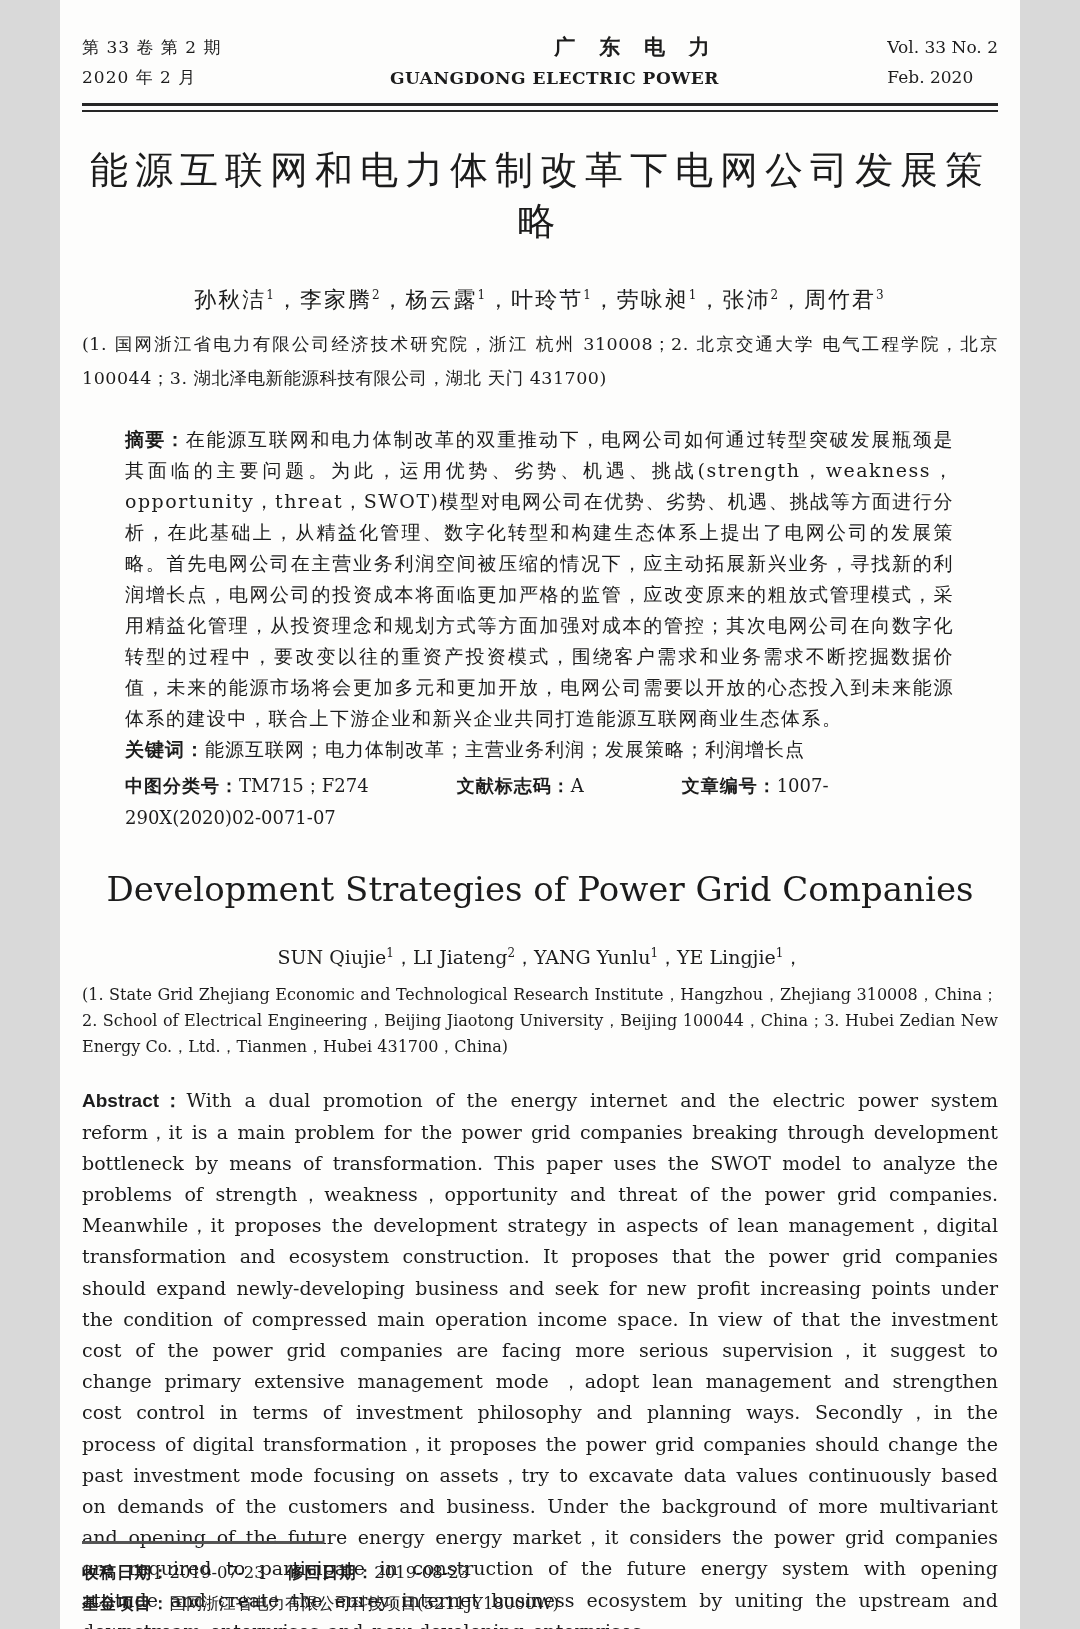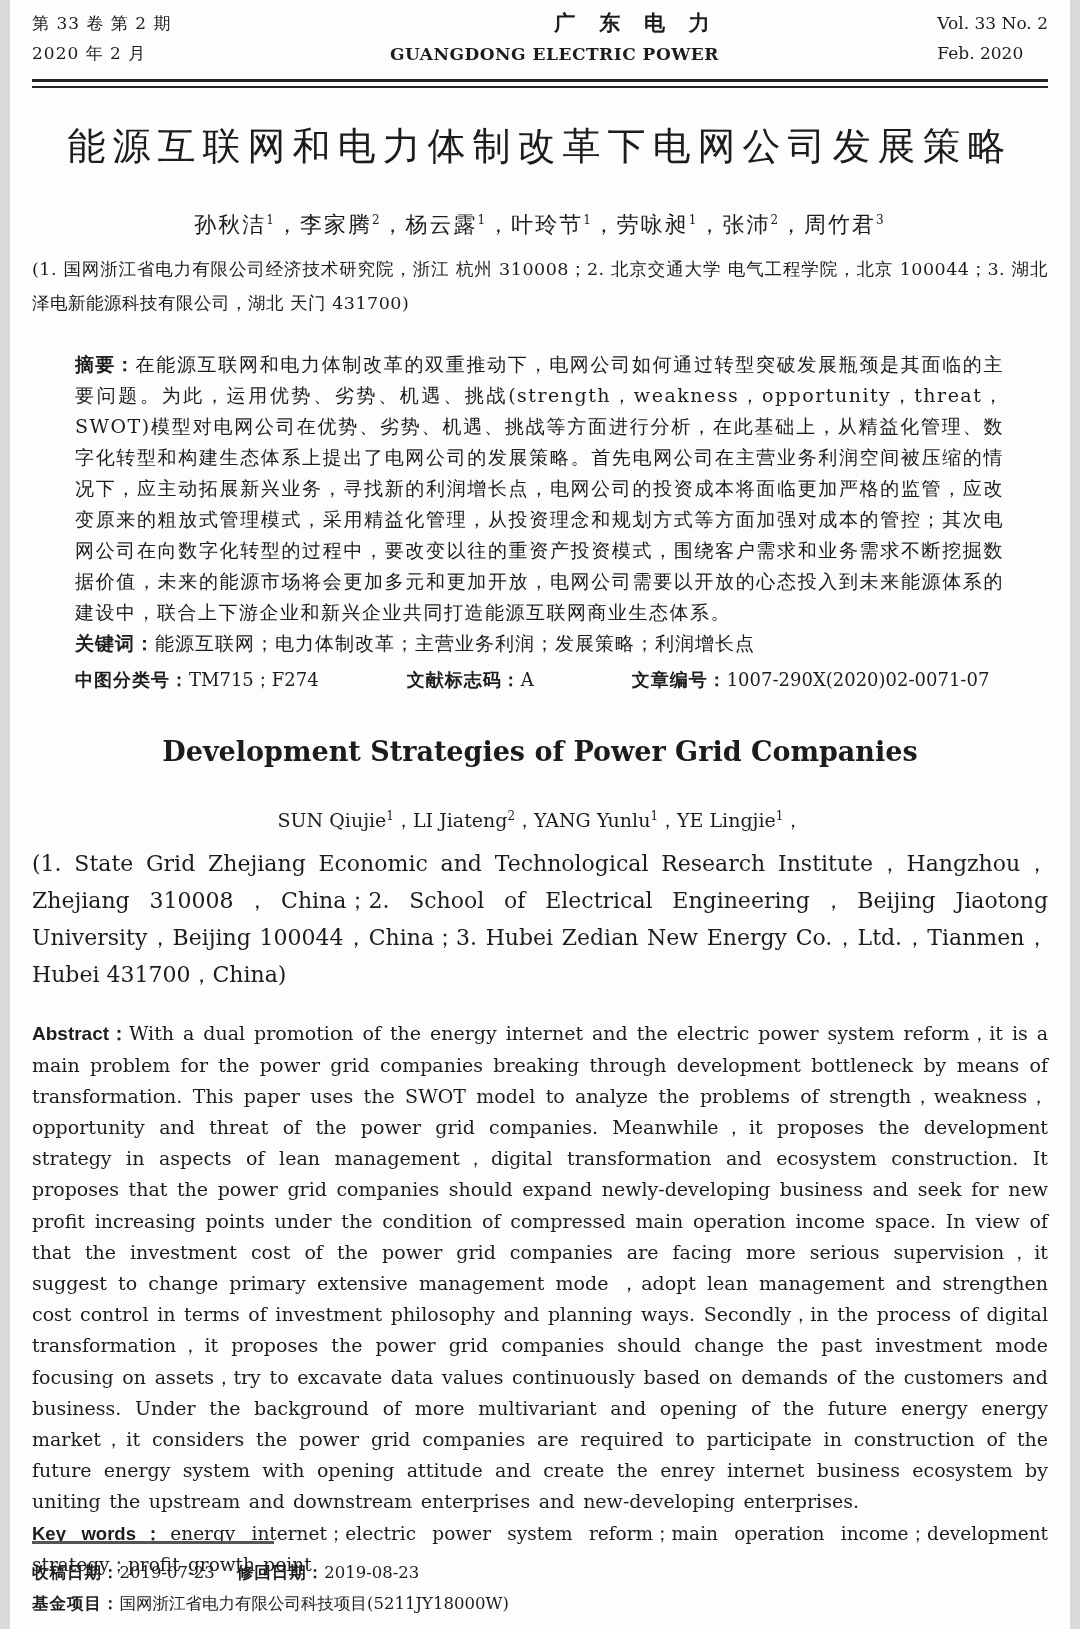--- a/index.html
+++ b/index.html
@@ -1,19 +1,19 @@
 <!DOCTYPE html>
 <html><head>
 <meta charset="utf-8">
 <style>
   html,body{margin:0;padding:0;background:#d9d9d9;}
   .page{
-    width:1060px;height:1629px;background:#fdfdfc;color:#1c1c1c;
+    width:960px;height:1629px;background:#fdfdfc;color:#1c1c1c;
     position:relative;box-sizing:border-box;margin:0 auto;
-    padding:8px 22px 0 22px;
+    padding:32px 22px 0 22px;
     font-family:"DejaVu Serif","Liberation Serif",serif;
     overflow:hidden;
   }
   
   .jheader{display:flex;justify-content:space-between;align-items:flex-start;}
   .jh-left{font-size:17px;line-height:30px;letter-spacing:1px;}
   .jh-center{text-align:center;padding-top:1px;}
   .jh-center .cn{font-size:21px;font-weight:700;letter-spacing:9px;
     font-family:"Liberation Sans","DejaVu Sans",sans-serif;text-align:right;}
   .jh-center .en{font-size:17px;font-weight:700;letter-spacing:0.5px;margin-top:7px;}
@@ -29,23 +29,23 @@
   .affil-cn{margin-top:12px;font-size:17.5px;line-height:34px;text-align:justify;letter-spacing:0.5px;}
   
   .abstract-cn{margin:29px 44px 0 43px;font-size:19px;line-height:31px;text-align:justify;
     letter-spacing:1.5px;}
   .lbl{font-family:"Liberation Sans","DejaVu Sans",sans-serif;font-weight:700;letter-spacing:1px;}
   .keywords-cn{margin:0 44px 0 43px;font-size:19px;line-height:31px;letter-spacing:1px;}
   .clc-line{margin:5px 44px 0 43px;font-size:18px;line-height:31px;}
   .clc-line .gap1{margin-right:88px;}
   .clc-line .gap2{margin-right:98px;}
   
-  .title-en{margin-top:33px;text-align:center;font-weight:700;font-size:27px;line-height:46px;}
+  .title-en{margin-top:33px;text-align:center;font-weight:400;font-size:34px;line-height:46px;}
   .authors-en{margin-top:24px;text-align:center;font-size:19px;line-height:34px;}
-  .affil-en{margin-top:8px;font-size:22px;line-height:37px;text-align:justify;}
+  .affil-en{margin-top:8px;font-size:16px;line-height:26px;text-align:justify;}
   .abstract-en{margin-top:25px;font-size:19px;line-height:31.2px;text-align:justify;word-spacing:2.5px;}
   .keywords-en{font-size:18.5px;line-height:31.2px;text-align:justify;word-spacing:2.5px;}
   
   .footnote{position:absolute;left:22px;right:22px;bottom:10px;}
   .fn-rule{width:242px;border:0;border-top:3px solid #555;margin:0 0 13px 0;}
   .fn-line{font-size:16.5px;line-height:31px;}
   .fn-line .sp{display:inline-block;width:22px;}
 </style>
 </head>
 <body>

